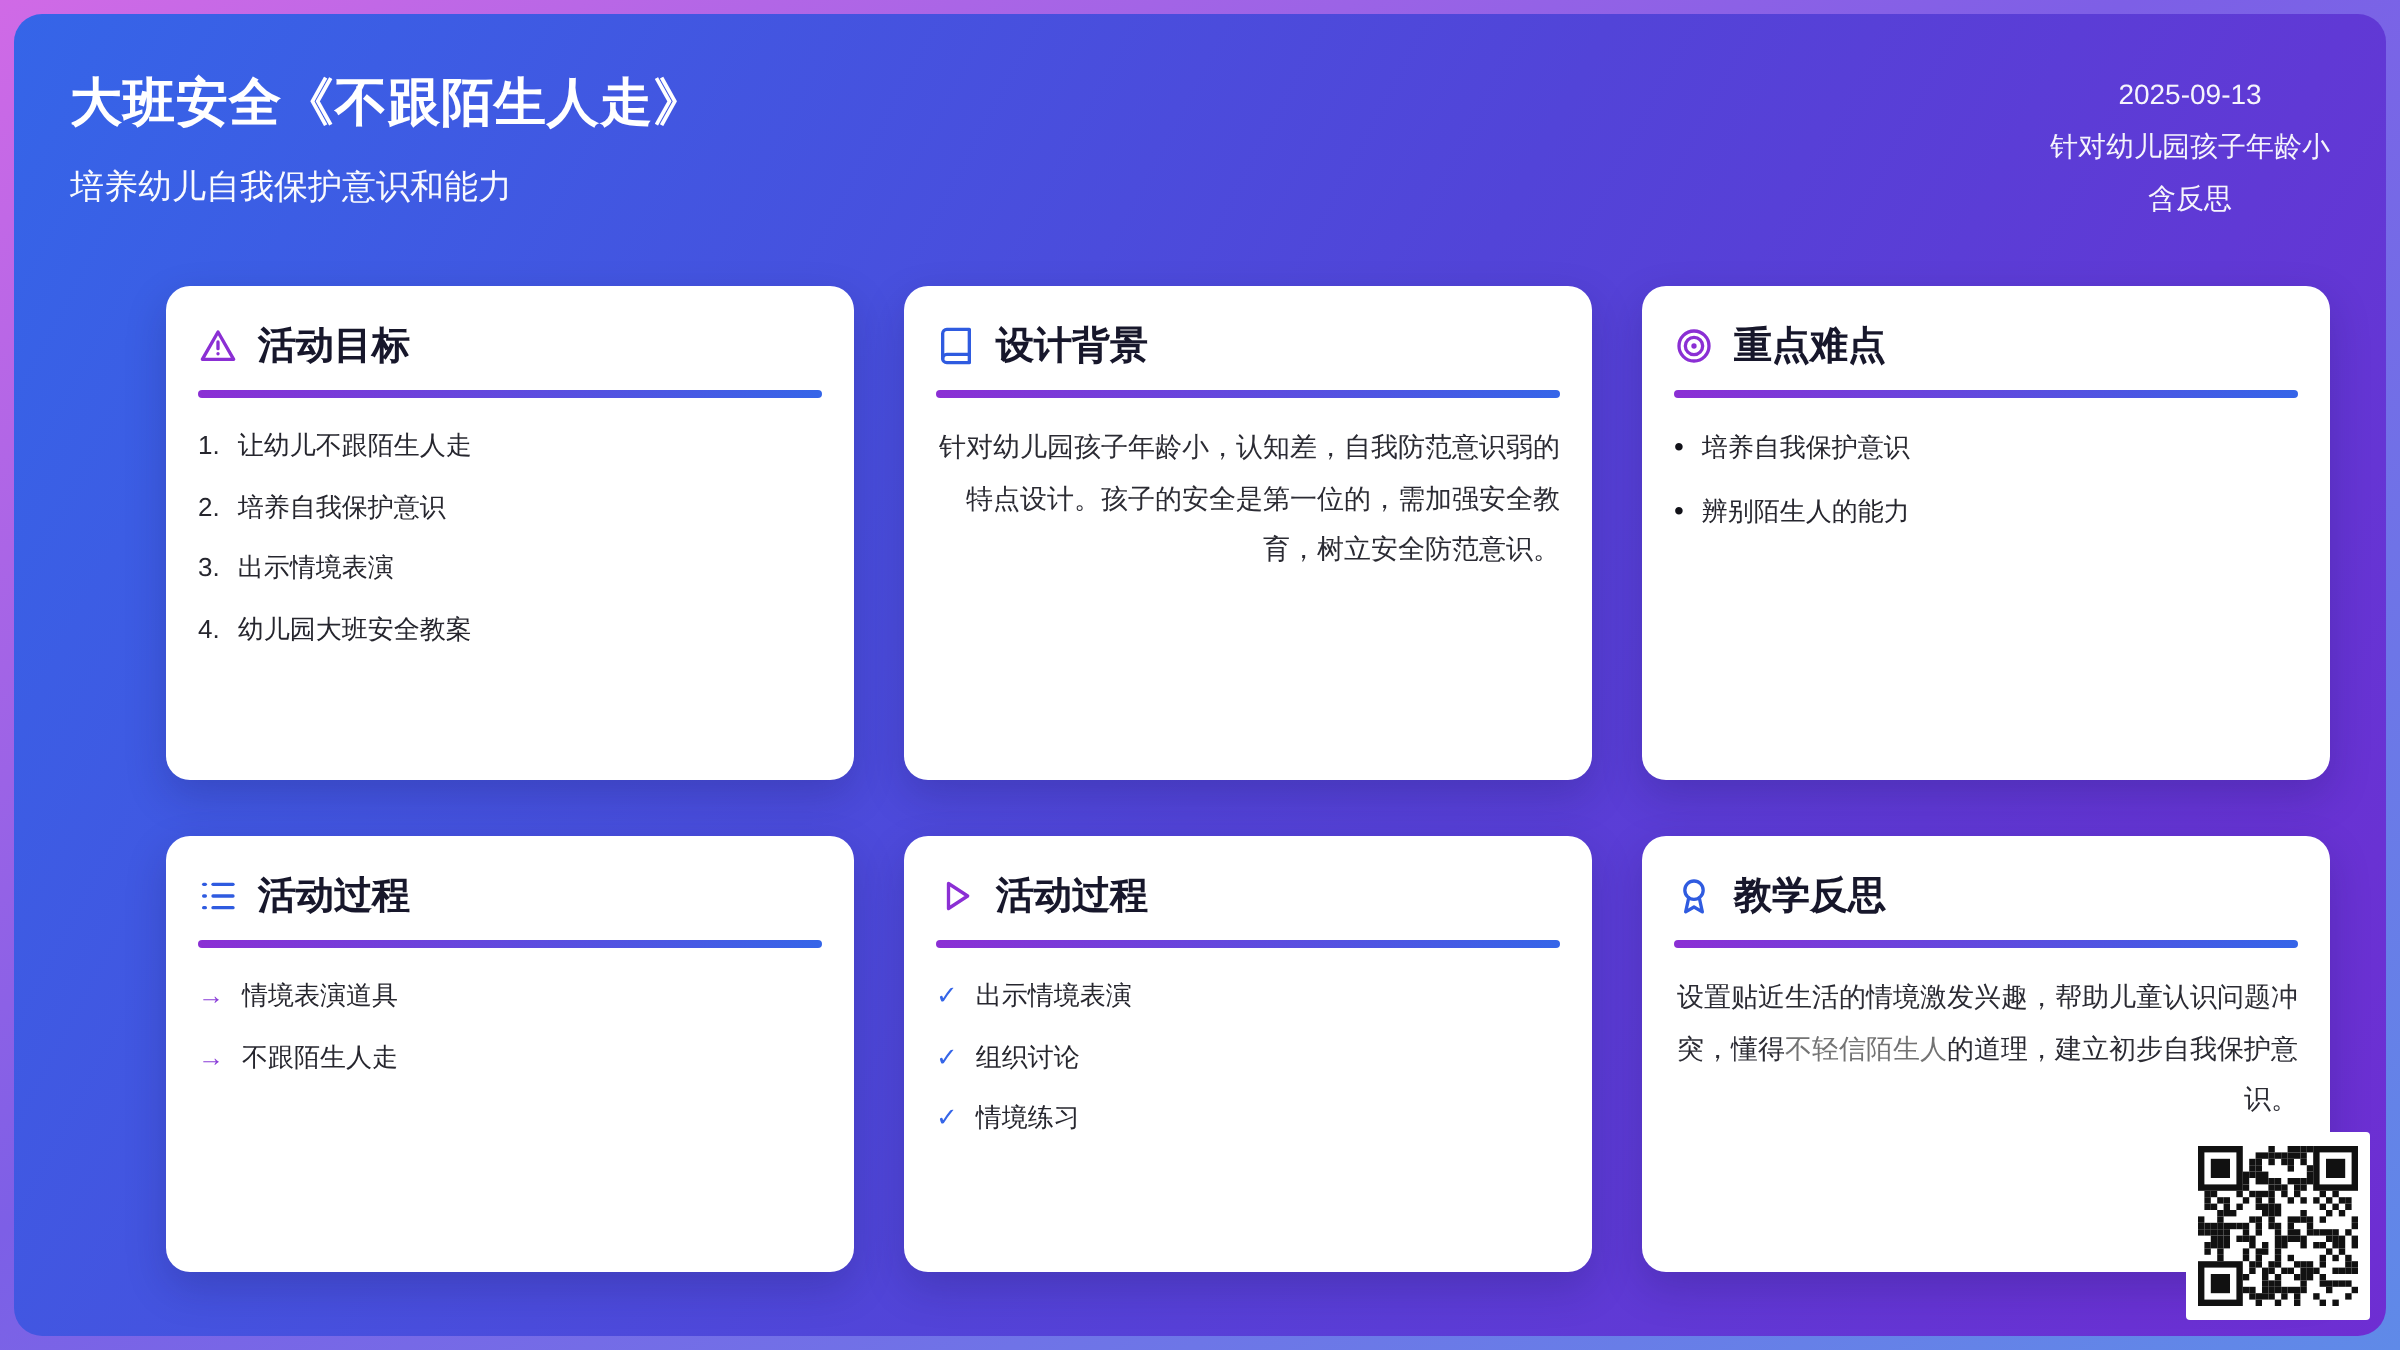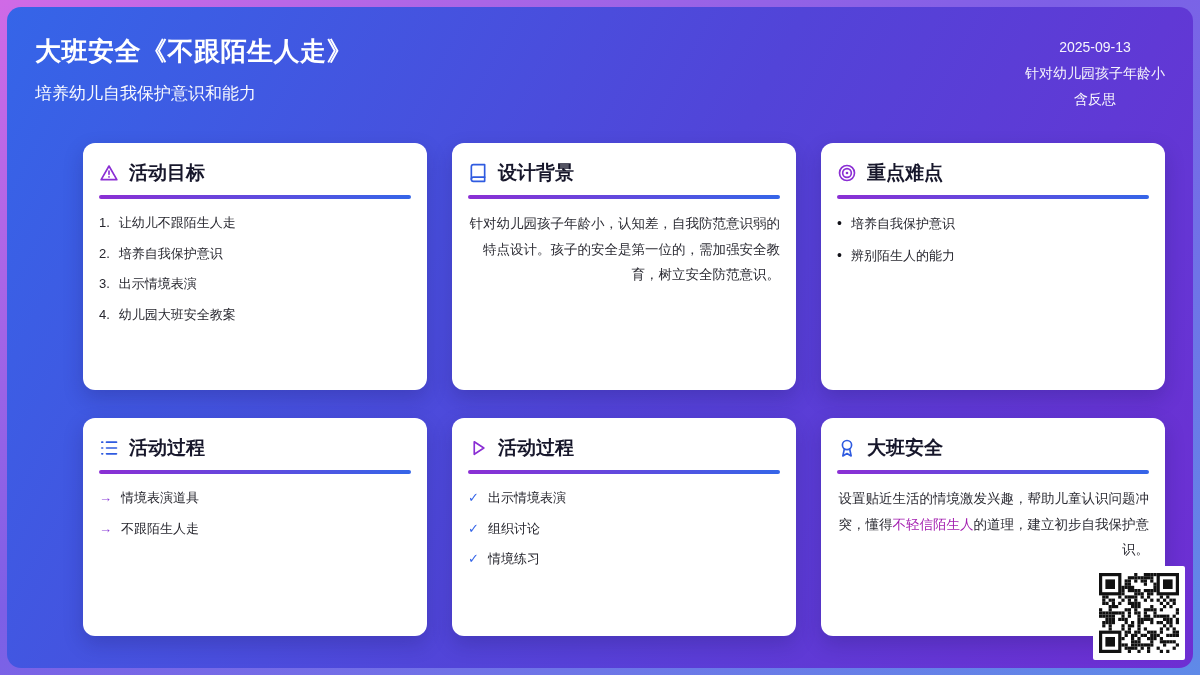--- a/index.html
+++ b/index.html
@@ -29,21 +29,21 @@
   .icon.blue{color:#2f5be0;}
   .rule{height:4px;border-radius:2px;margin-top:9px;background:linear-gradient(90deg,#8b2fd4,#3565e8);}
   .list{list-style:none;margin:15px 0 0;padding:0;}
   .list li{display:flex;align-items:baseline;gap:9px;font-size:13px;color:#26262e;margin-bottom:13px;line-height:1.35;}
   .mark{flex:0 0 auto;}
   .m-number{color:#26262e;}
   .m-bullet{color:#111118;font-size:14px;}
   .m-arrow{color:#8b3fd8;font-weight:700;}
   .m-check{color:#3565e8;font-weight:700;}
   .para{margin:12px 0 0;font-size:13.5px;line-height:1.9;color:#2b2b33;text-align:right;}
-  .hl{color:#a21caf;}
+  .hl{color:#737373;}
   .qr{
     position:absolute;right:15px;bottom:15px;width:92px;height:94px;
     background:#ffffff;display:flex;align-items:center;justify-content:center;border-radius:2px;
   }
 </style>
 </head>
 <body>
 
 <div class="page">
   <div class="panel">
@@ -178,21 +178,21 @@
           </ul>
         </section>
         <section class="card">
           <div class="card-head">
             <span class="icon blue">
               <svg width="20" height="20" viewBox="0 0 24 24" fill="none" stroke="currentColor" stroke-width="2" stroke-linecap="round" stroke-linejoin="round">
                 <circle cx="12" cy="8.5" r="5.5"></circle>
                 <path d="M8.8 13.2 7 21.5l5-2.9 5 2.9-1.8-8.3"></path>
               </svg>
             </span>
-            <h2>大班安全</h2>
+            <h2>教学反思</h2>
           </div>
           <div class="rule"></div>
           <p class="para"><span>设置贴近生活的情境激发兴趣，帮助儿童认识问题冲突，懂得</span><span class="hl">不轻信陌生人</span><span>的道理，建立初步自我保护意识。</span></p>
         </section>
       </div>
   </div>
   <div class="qr" id="qr">
       <svg width="80" height="80" viewBox="0 0 80 80">
         <rect x="35.2" y="0" width="3.2" height="3.2" fill="#111"></rect>
         <rect x="44.800000000000004" y="0" width="3.2" height="3.2" fill="#111"></rect>

